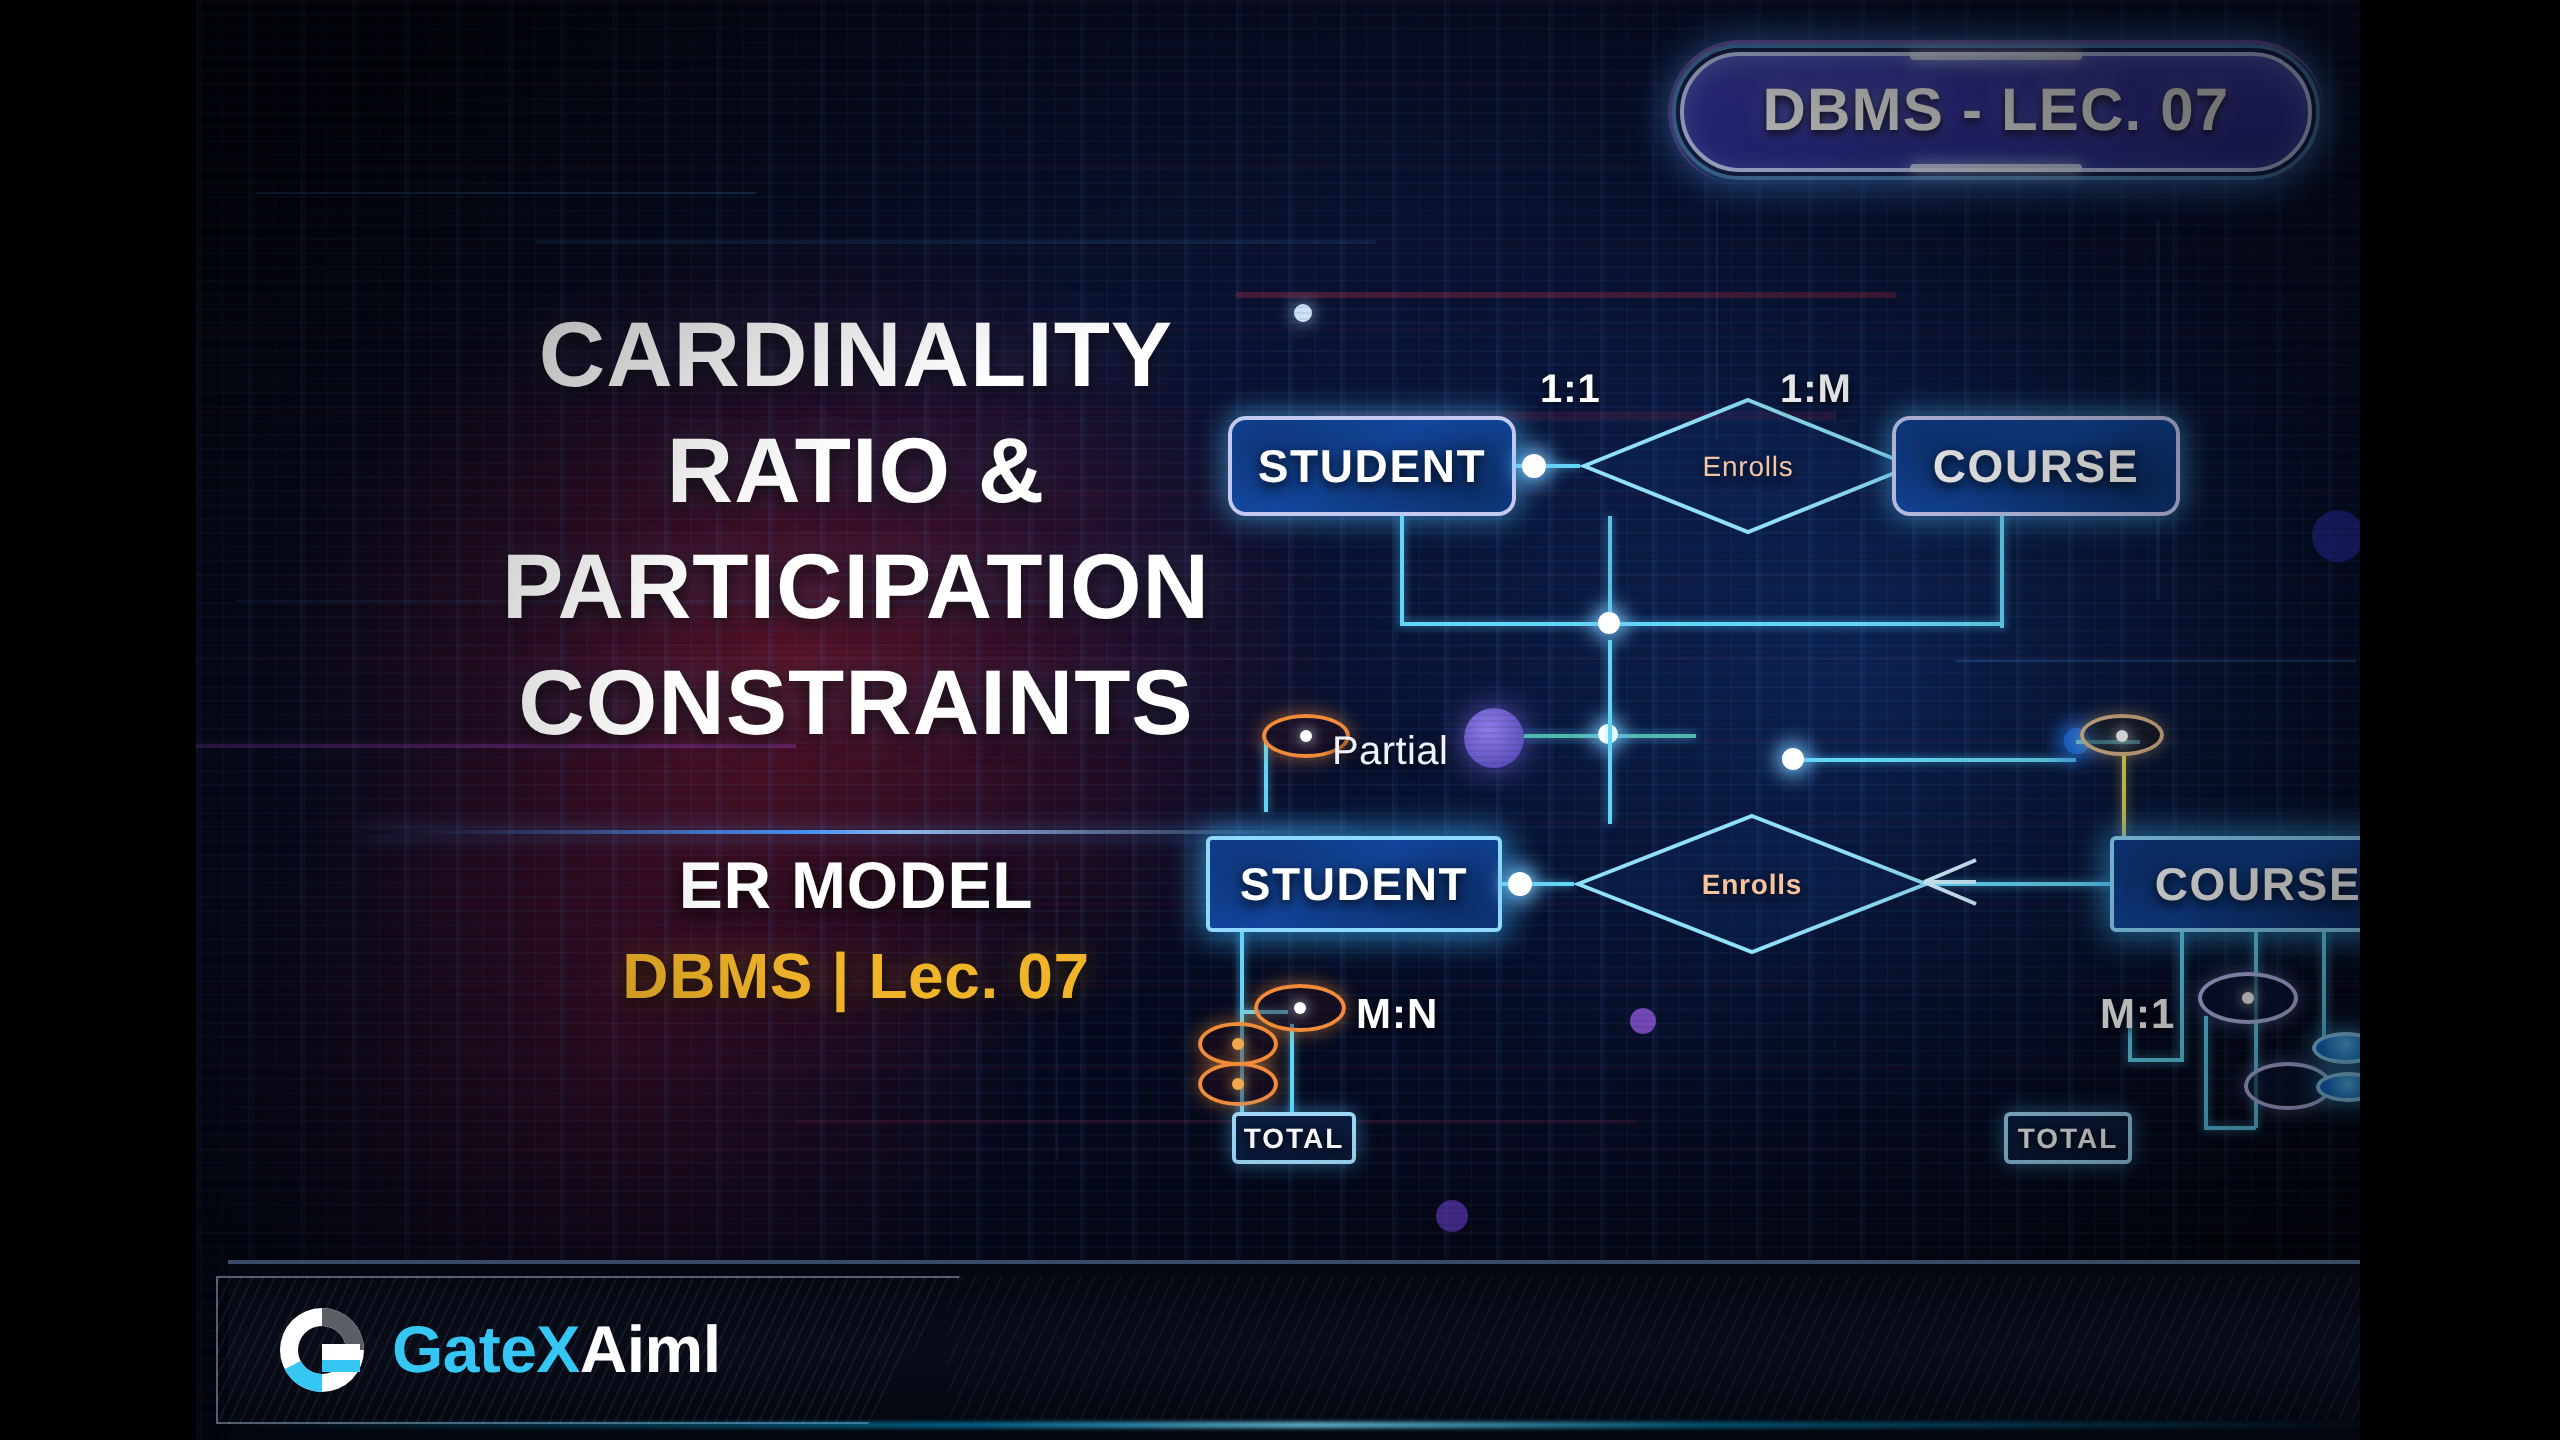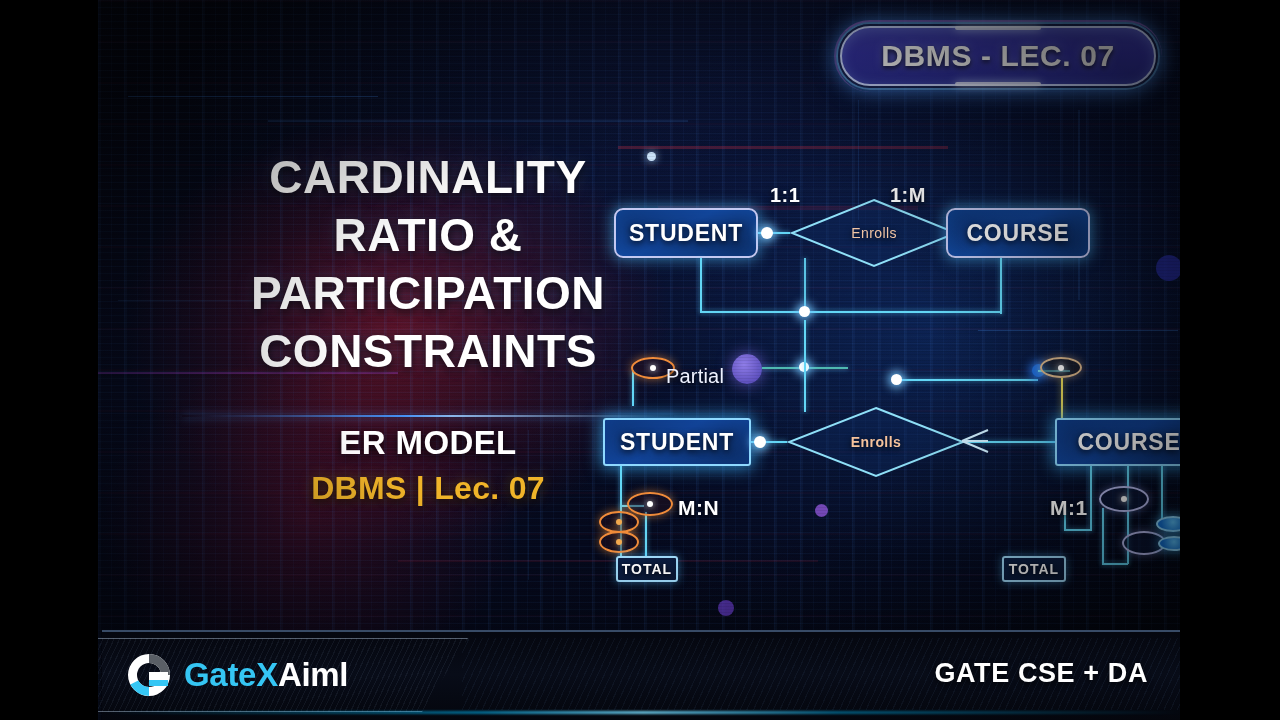--- a/index.html
+++ b/index.html
@@ -181,21 +181,21 @@
     text-shadow:0 1px 4px rgba(0,0,0,.9);
   }
 
   .crow{ position:absolute; }
 
   
   .node{ position:absolute; border-radius:50%; }
 
   
   #footer{
-    position:absolute; left:4px; bottom:0; width:1082px; height:90px;
+    position:absolute; left:16px; bottom:0; width:1082px; height:90px;
     background:linear-gradient(180deg,#05070f 0%,#080c18 48%,#04060d 100%);
     border-top:2px solid rgba(120,160,210,.45);
   }
   #footer .sheen{
     position:absolute; left:0; right:0; bottom:6px; height:3px;
     background:linear-gradient(90deg, rgba(0,180,255,0) 0%, rgba(0,190,255,.55) 35%, rgba(120,220,255,.85) 50%, rgba(0,190,255,.45) 68%, rgba(0,180,255,0) 100%);
     filter:blur(1px);
   }
   #footer .texture{
     position:absolute; left:360px; right:0; top:6px; bottom:10px;
@@ -406,18 +406,17 @@
             <path d="M23 2 A21 21 0 1 1 23 44 A21 21 0 0 1 23 2 Z
                      M23 11 A12 12 0 1 0 23 35 A12 12 0 0 0 23 11 Z" fill="#ffffff" fill-rule="evenodd"></path>
             <path d="M23 2 A21 21 0 0 1 44 23 L35 23 A12 12 0 0 0 23 11 Z" fill="#5a5f66"></path>
             <path d="M4.3 32.6 A21 21 0 0 0 23 44 L23 35 A12 12 0 0 1 12.3 28.5 Z" fill="#35c6f4"></path>
             <rect x="23" y="20" width="19" height="8" fill="#ffffff"></rect>
             <rect x="23" y="28" width="19" height="6" fill="#35c6f4"></rect>
           </svg>
         </div>
         <div id="logotext"><span class="cy">Gate</span><span class="cy">X</span><span class="wh">Aiml</span></div>
       </div>
-      <div id="footer-right">GATE CSE + DA</div>
       <div class="sheen"></div>
     </div>
 
   </div>
 </div>
 
 </body></html>

